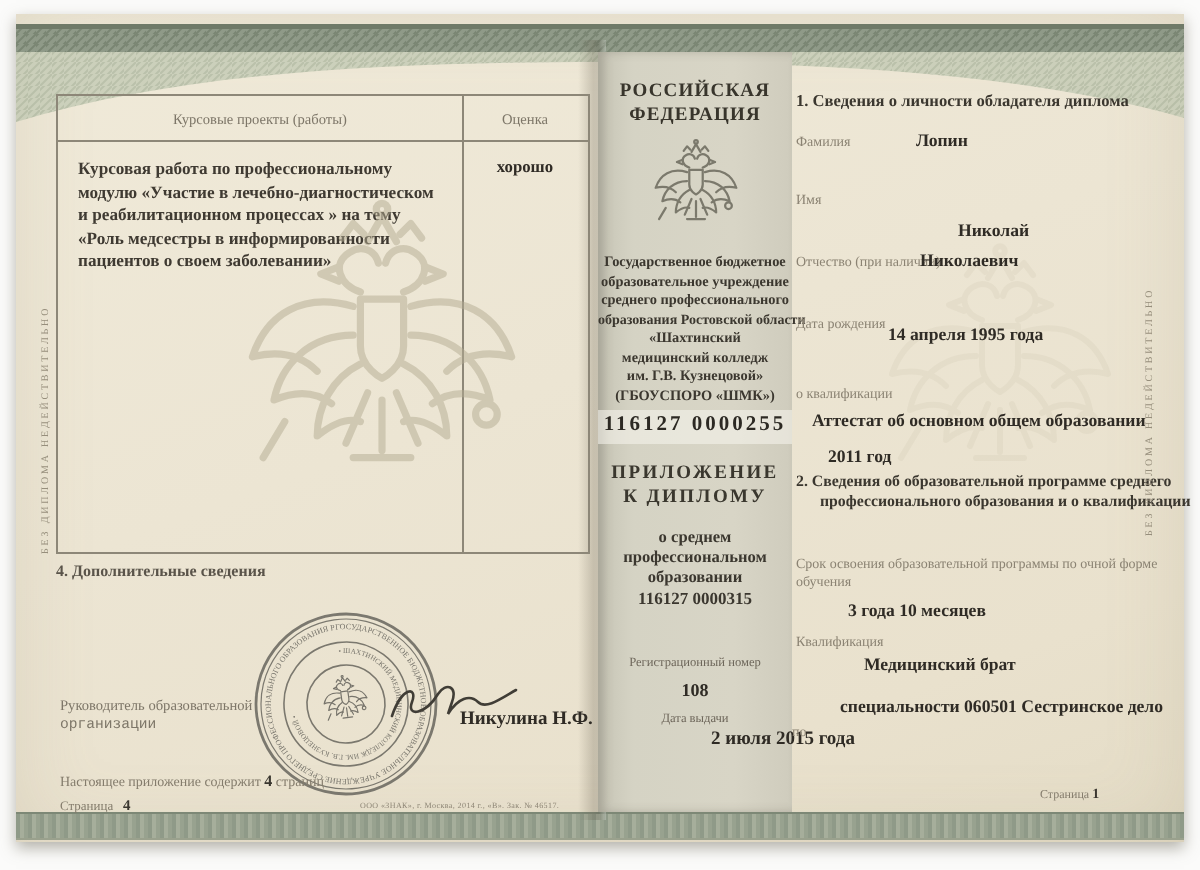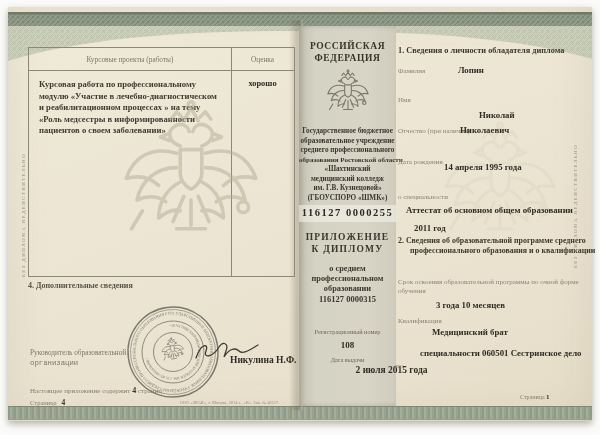--- a/index.html
+++ b/index.html
@@ -209,30 +209,30 @@
 
   <div class="t lbl" style="left:398px;top:96px;">Имя</div>
   <div class="t val" style="left:479px;top:94px;margin-top:16px;">Николай</div>
 
   <div class="t lbl" style="left:398px;top:127px;">Отчество (при наличии)</div>
   <div class="t val" style="left:460px;top:125px;">Николаевич</div>
 
   <div class="t lbl" style="left:398px;top:158px;">Дата рождения</div>
   <div class="t val" style="left:444px;top:162px;">14 апреля  1995 года</div>
 
-  <div class="t lbl" style="left:398px;top:193px;">о специальности</div>
+  <div class="t lbl" style="left:398px;top:193px;">о квалификации</div>
   <div class="t val" style="left:406px;top:205px;">Аттестат об основном общем образовании</div>
   <div class="t val" style="left:414px;top:223px;">2011 год</div>
 
   <div class="t hdr" style="left:398px;top:236px;font-size:7.9px;">2. Сведения об образовательной программе среднего</div>
   <div class="t hdr" style="left:410px;top:246px;font-size:7.9px;">профессионального образования и о квалификации</div>
 
   <div class="t lbl" style="left:398px;top:278px;">Срок освоения образовательной программы по очной форме</div>
   <div class="t lbl" style="left:398px;top:287px;">обучения</div>
-  <div class="t val" style="left:436px;top:300px;">3 года 10 месяцев</div>
+  <div class="t val" style="left:424px;top:300px;">3 года 10 месяцев</div>
 
   <div class="t lbl" style="left:398px;top:317px;">Квалификация</div>
   <div class="t val" style="left:432px;top:327px;">Медицинский брат</div>
 
   <div class="t lbl" style="left:396px;top:362px;">по</div>
   <div class="t val" style="left:420px;top:348px;">специальности  060501  Сестринское  дело</div>
 
   <div class="t" style="left:520px;top:393px;font-size:6px;color:#847c6c;">
     <span>Страница</span>
     <b style="color:#3a362f;font-size:7px;">1</b>

